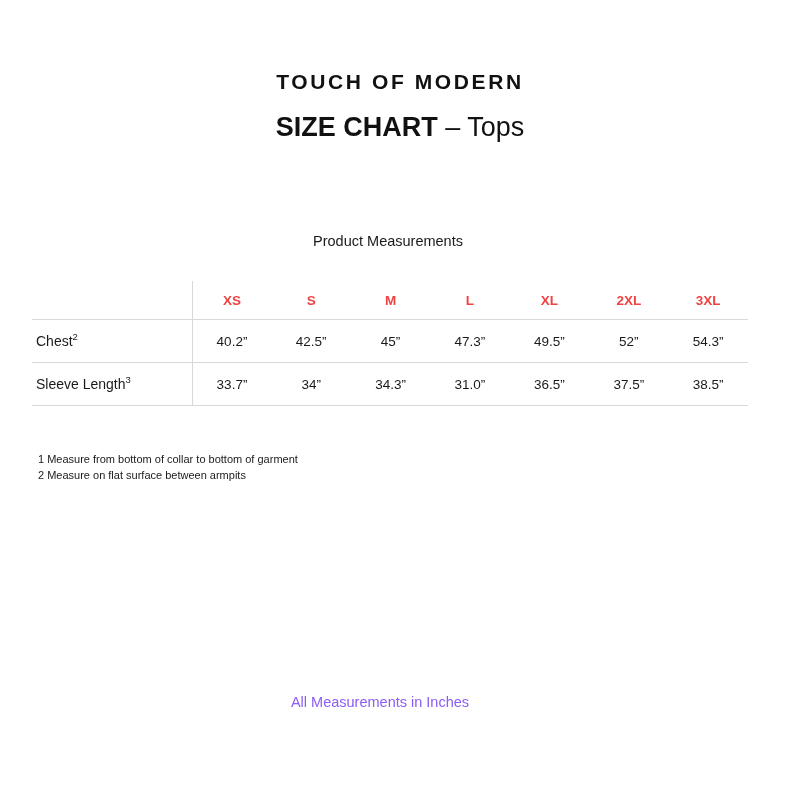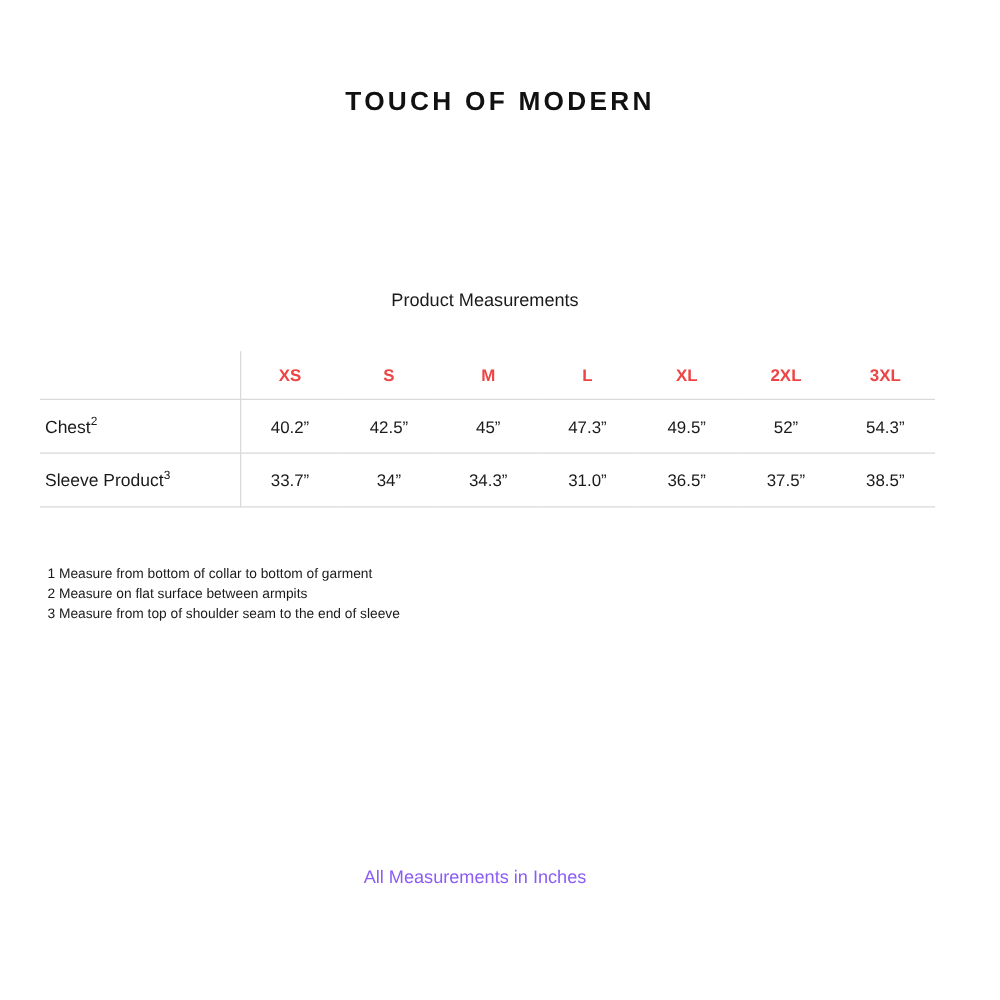--- a/index.html
+++ b/index.html
@@ -143,20 +143,23 @@
     color: #8b5cf6;
   }
 </style>
 </head>
 <body>
 
 <div class="page">
 
   <div class="brand">TOUCH OF MODERN</div>
 
+  <div class="chart-title">
+    <span class="bold">SIZE CHART</span><span> – Tops</span>
+  </div>
 
   <div class="section-heading">Product Measurements</div>
 
   <div class="table-wrap">
     <table class="size-table">
       <colgroup>
         <col class="label-col">
         <col class="size-col">
           <col class="size-col">
           <col class="size-col">
@@ -182,34 +185,33 @@
           <td class="row-label"><span>Chest</span><sup>2</sup></td>
           <td>40.2”</td>
           <td>42.5”</td>
           <td>45”</td>
           <td>47.3”</td>
           <td>49.5”</td>
           <td>52”</td>
           <td>54.3”</td>
         </tr>
         <tr>
-          <td class="row-label"><span>Sleeve Product</span><sup>3</sup></td>
+          <td class="row-label"><span>Sleeve Length</span><sup>3</sup></td>
           <td>33.7”</td>
           <td>34”</td>
           <td>34.3”</td>
           <td>31.0”</td>
           <td>36.5”</td>
           <td>37.5”</td>
           <td>38.5”</td>
         </tr>
       </tbody>
     </table>
   </div>
 
   <div class="footnotes">
     <div>1 Measure from bottom of collar to bottom of garment</div>
     <div>2 Measure on flat surface between armpits</div>
-    <div>3 Measure from top of shoulder seam to the end of sleeve</div>
   </div>
 
   <div class="footer-note">All Measurements in Inches</div>
 
 </div>
 
 </body></html>

